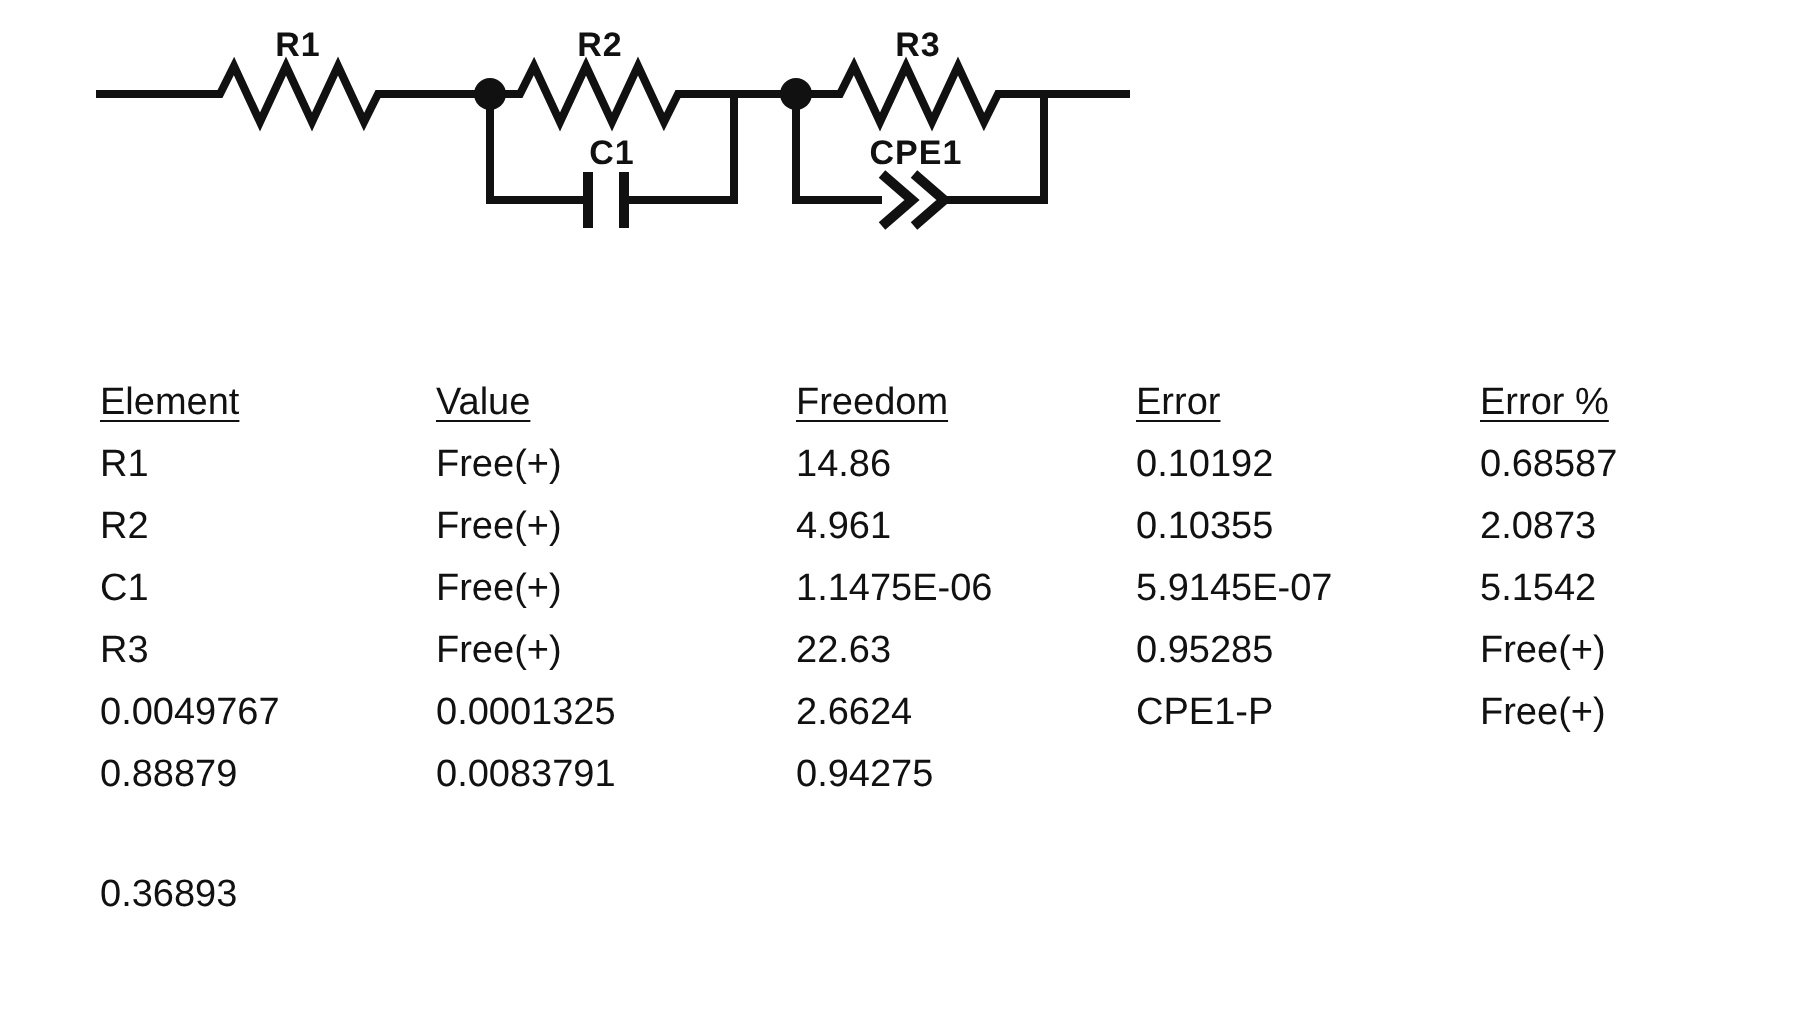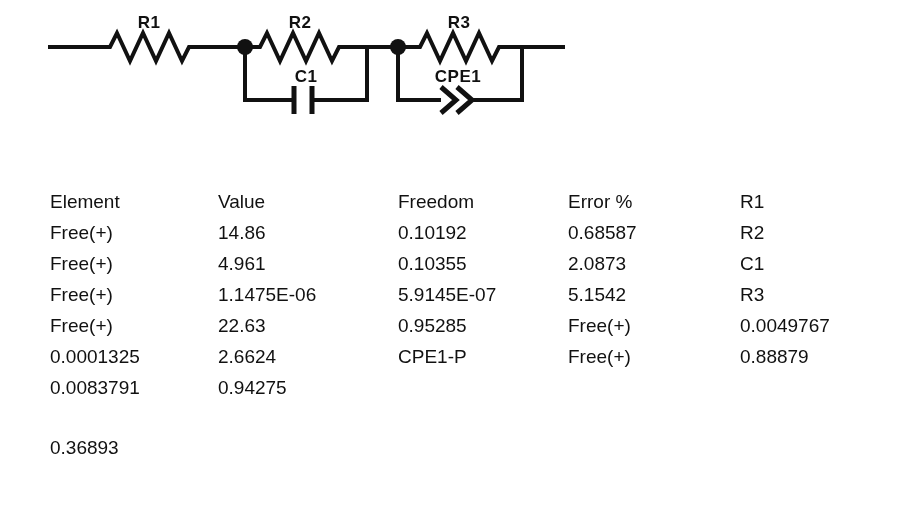--- a/index.html
+++ b/index.html
@@ -31,20 +31,21 @@
     letter-spacing: 0.5px;
   }
   .results {
     position: absolute; left: 50px; top: 186px;
     display: grid;
     grid-template-columns: 168px 180px 170px 172px 170px;
     font-size: 19px; line-height: 31px;
     white-space: nowrap;
   }
   .results .hdr {
+    text-decoration: underline;
     text-underline-offset: 3px;
   }
   .summary {
     position: absolute; left: 50px; top: 432px;
     font-size: 19px; line-height: 31px;
     white-space: nowrap;
   }
   .summary-row { display: grid; grid-template-columns: 348px auto; }
 </style>
 </head>
@@ -75,20 +76,21 @@
     <text class="comp-label" x="300" y="28">R2</text>
     <text class="comp-label" x="459" y="28">R3</text>
     <text class="comp-label" x="306" y="82">C1</text>
     <text class="comp-label" x="458" y="82">CPE1</text>
   </svg>
 
   <div class="results">
     <span class="hdr">Element</span>
     <span class="hdr">Value</span>
     <span class="hdr">Freedom</span>
+    <span class="hdr">Error</span>
     <span class="hdr">Error %</span>
 
     <span>R1</span>
     <span>Free(+)</span>
     <span>14.86</span>
     <span>0.10192</span>
     <span>0.68587</span>
 
     <span>R2</span>
     <span>Free(+)</span>

